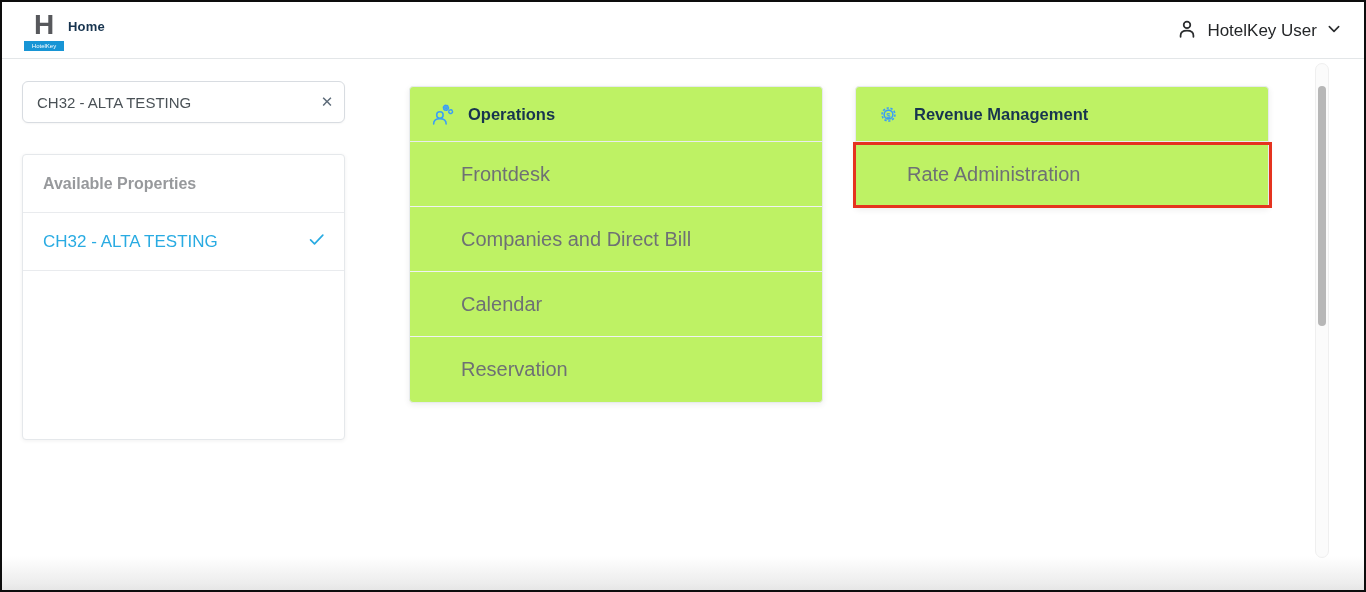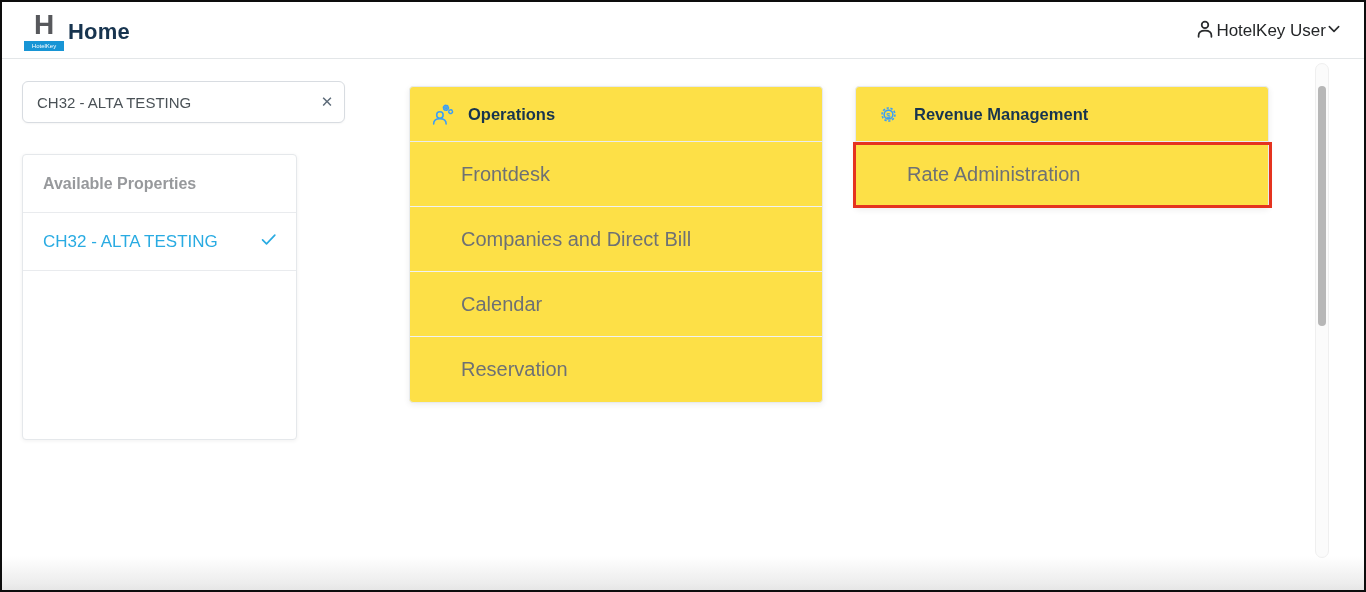--- a/index.html
+++ b/index.html
@@ -4,36 +4,36 @@
 <style>
   * { margin:0; padding:0; box-sizing:border-box; }
   html,body { width:1366px; height:592px; font-family:"Liberation Sans","DejaVu Sans",sans-serif; background:#fff; }
   .frame { position:relative; width:1366px; height:592px; border:2px solid #0d0d0d; background:#fff; overflow:hidden; }
 
   
   .header { position:absolute; left:0; top:0; right:0; height:57px; background:#fff; border-bottom:1px solid #e3e6e8; z-index:5; }
   .logo { position:absolute; left:22px; top:7px; width:40px; text-align:center; }
   .logo-letter { font-size:28px; font-weight:bold; color:#57585c; line-height:32px; display:block; }
   .logo-banner { display:block; width:40px; height:10px; background:#1895d5; color:#fff; font-size:6px; line-height:10px; text-align:center; letter-spacing:0; overflow:hidden; }
-  .page-title { position:absolute; left:66px; top:17px; font-size:22px; font-weight:bold; color:#17344f; letter-spacing:0.2px; }
-  .user-menu { position:absolute; right:22px; top:0; height:57px; display:flex; align-items:center; cursor:pointer; }
+  .page-title { position:absolute; left:66px; top:17px; font-size:13px; font-weight:bold; color:#17344f; letter-spacing:0.2px; }
+  .user-menu { position:absolute; right:22px; top:0; height:57px; display:flex; align-items:center; gap:9px; cursor:pointer; }
   .user-name { font-size:17px; color:#242628; }
 
   
   .search-box { position:absolute; left:20px; top:79px; width:323px; height:42px; border:1px solid #d8dce1; border-radius:6px; background:#fff; box-shadow:0 1px 2px rgba(0,0,0,0.04); display:flex; align-items:center; }
   .search-input { flex:1; border:none; outline:none; font-size:15px; color:#4a5156; padding:0 14px; font-family:inherit; background:transparent; height:100%; }
   .search-clear { width:34px; text-align:center; font-size:15px; color:#5d6b79; cursor:pointer; user-select:none; }
 
-  .props-panel { position:absolute; left:20px; top:152px; width:275px; height:286px; border:1px solid #e5e8eb; border-radius:4px; background:#fff; box-shadow:0 1px 4px rgba(0,0,0,0.06); }
+  .props-panel { position:absolute; left:20px; top:152px; width:323px; height:286px; border:1px solid #e5e8eb; border-radius:4px; background:#fff; box-shadow:0 1px 4px rgba(0,0,0,0.06); }
   .props-header { height:58px; display:flex; align-items:center; padding:0 20px; font-size:16px; font-weight:bold; color:#97999c; border-bottom:1px solid #e9ebee; }
   .prop-row { height:58px; display:flex; align-items:center; justify-content:space-between; padding:0 18px 0 20px; border-bottom:1px solid #e9ebee; cursor:pointer; }
   .prop-label { font-size:17px; color:#29abe2; }
 
   
-  .card { position:absolute; width:414px; background:#fde047; border:1px solid #e7eaed; border-radius:4px; box-shadow:0 2px 6px rgba(0,0,0,0.07); overflow:visible; }
+  .card { position:absolute; width:414px; background:#bef264; border:1px solid #e7eaed; border-radius:4px; box-shadow:0 2px 6px rgba(0,0,0,0.07); overflow:visible; }
   .card-cut { overflow:hidden; border-bottom:none; border-radius:4px 4px 0 0; box-shadow:0 0 6px rgba(0,0,0,0.05); }
   .card-header { height:55px; display:flex; align-items:center; gap:13px; padding:0 20px; border-bottom:1px solid #e9ecef; }
   .card-title { font-size:16.5px; font-weight:bold; color:#17344f; }
   .card-item { position:relative; height:65px; display:flex; align-items:center; padding:0 20px 0 51px; font-size:20px; color:#6e7174; border-bottom:1px solid #f0f2f4; cursor:pointer; }
   .card-item:last-child { border-bottom:none; }
   .card-op { left:407px; top:84px; }
   .card-rev { left:853px; top:84px; }
   .card-book { left:407px; top:435px; height:122px; }
   .card-evt { left:853px; top:435px; height:122px; }
 

